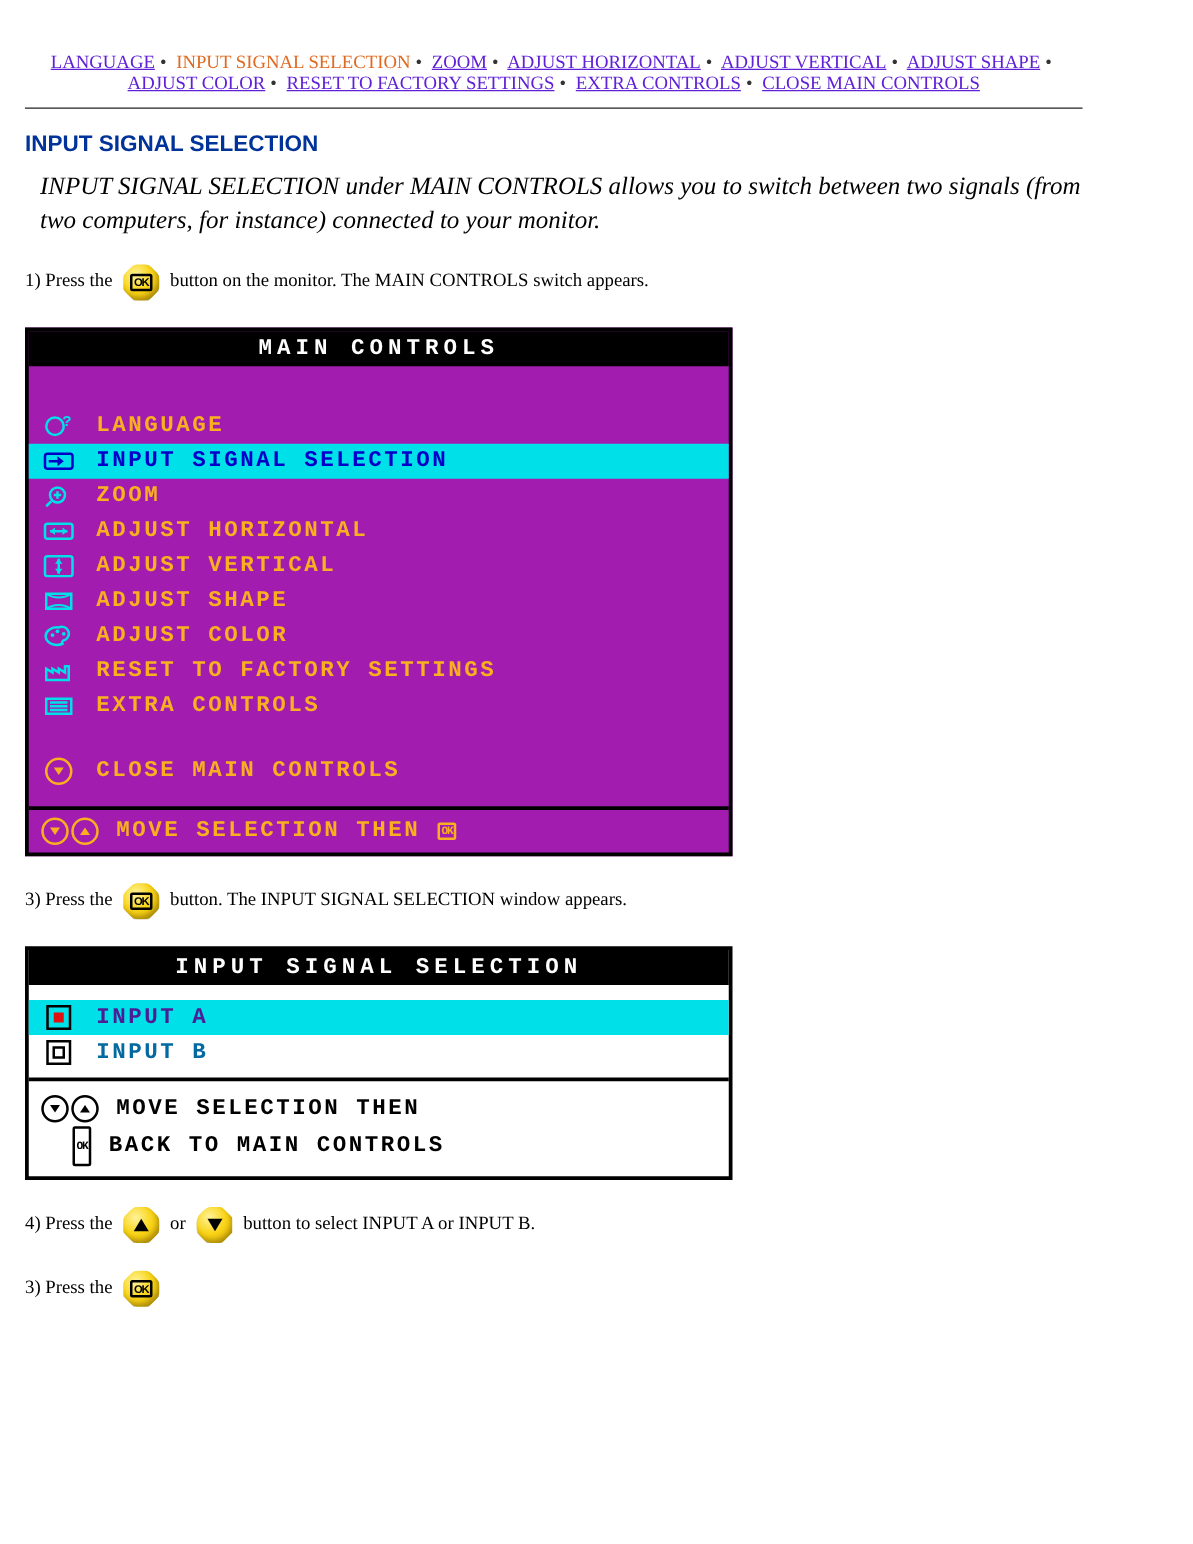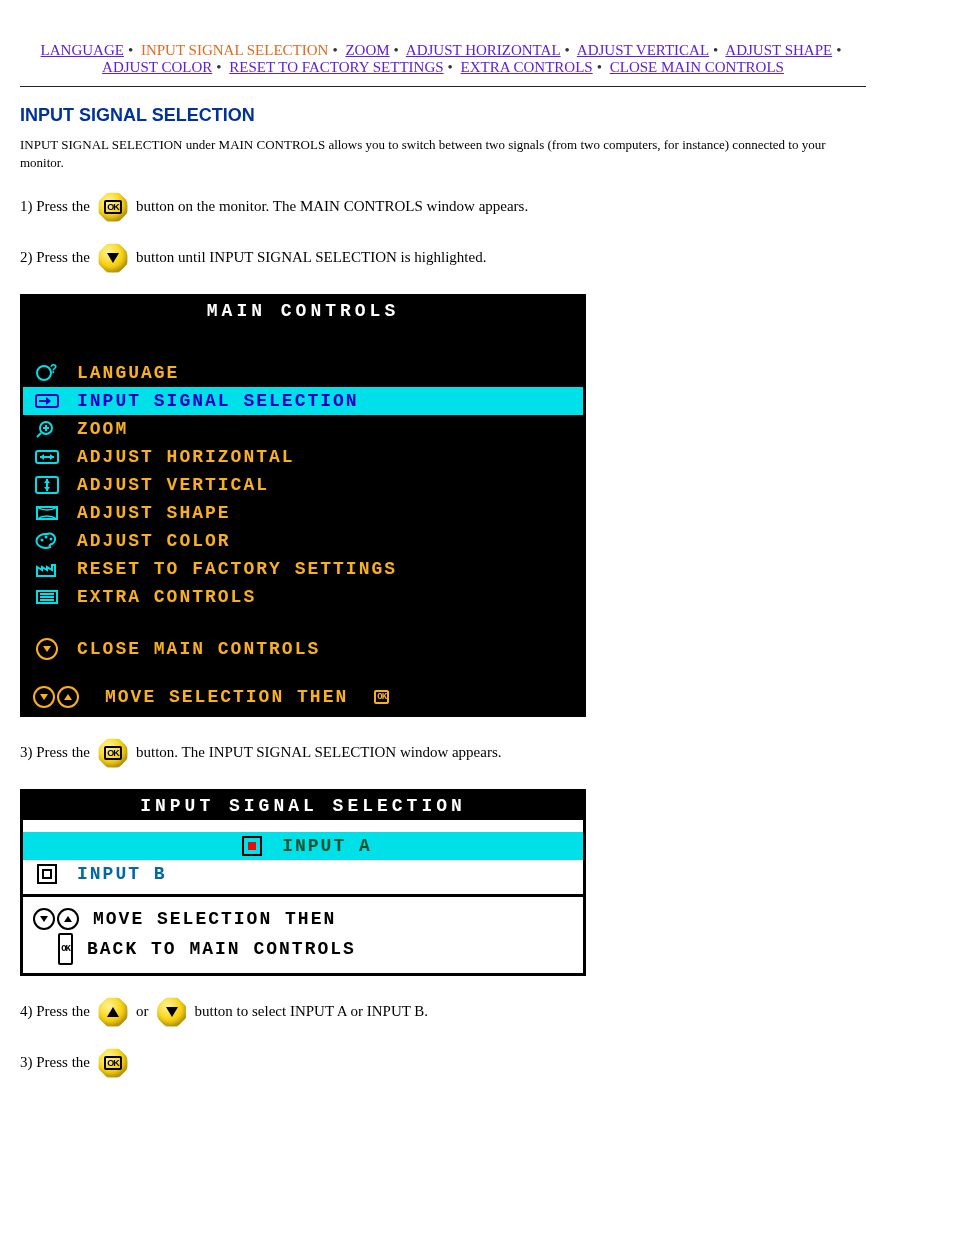--- a/index.html
+++ b/index.html
@@ -41,24 +41,25 @@
     margin: 6px 0 18px 0;
   }
   h2.section {
     color: #003399;
     font-family: Arial, Helvetica, sans-serif;
     font-weight: bold;
     font-size: 18px;
     margin: 14px 0 10px 0;
   }
   p.body {
-    font-size: 13px;
+    font-size: 20px;
     line-height: 1.35;
-    margin: 6px 0 18px 0;
+    margin: 6px 0 18px 12px;
     max-width: 900px;
+    font-style: italic;
   }
   .step {
     font-size: 15px;
     line-height: 1.7;
     margin: 21px 0;
     max-width: 900px;
   }
   .step-line {
     display: flex;
     align-items: center;
@@ -106,21 +107,21 @@
     padding: 0 1px;
     border-radius: 2px;
     line-height: 10px;
   }
 
   
   .osd {
     width: 566px;
     margin: 12px 0 14px 0;
     border: 3px solid #000;
-    background: #000000;
+    background: #a21caf;
     font-family: "Courier New", monospace;
     font-weight: bold;
     font-size: 18px;
     letter-spacing: 2px;
     box-sizing: border-box;
   }
   .osd.white { background: #fff; color: #000; }
   .osd .titlebar {
     background: #000;
     color: #fff;
@@ -152,32 +153,32 @@
   }
   .osd .row.sel .icon { color: #0000c8; }
   .osd .row.close .icon { color: #f8b020; }
 
   .osd .hintbar {
     display: flex;
     align-items: center;
     padding: 6px 10px;
     color: #f8b020;
     border-top: 3px solid #000;
-    gap: 26px;
+    gap: 14px;
   }
   .osd .hintbar .sym {
     display: inline-flex;
     gap: 2px;
     align-items: center;
   }
 
   
   .osd.white .row { color: #0369a1; }
   .osd.white .row .icon { color: #000; }
-  .osd.white .row.sel { background: #00e0e8; color: #14532d; justify-content: center; }
+  .osd.white .row.sel { background: #00e0e8; color: #4c1d95; }
   .osd.white .hintbar {
     color: #000;
     border-top: 3px solid #000;
     display: block;
     padding: 8px 10px 8px 10px;
   }
   .osd.white .hintline {
     display: flex;
     align-items: center;
     gap: 14px;
@@ -288,33 +289,24 @@
   <h2 class="section">INPUT SIGNAL SELECTION</h2>
 
   <p class="body">INPUT SIGNAL SELECTION under MAIN CONTROLS allows you to switch between two signals (from two computers, for instance) connected to your monitor.</p>
 
   <div class="step">
     <div class="step-line">
       <span>1) Press the </span>
       <span class="btn">
           <span class="okglyph">OK</span>
         </span>
-      <span> button on the monitor. The MAIN CONTROLS window appears.</span>
-    </div>
-  </div>
-
-  <div class="step">
-    <div class="step-line">
-      <span>2) Press the </span>
-      <span class="btn">
-          <span class="tri-down"></span>
-        </span>
-      <span> button until INPUT SIGNAL SELECTION is highlighted.</span>
-    </div>
-  </div>
+      <span> button on the monitor. The MAIN CONTROLS switch appears.</span>
+    </div>
+  </div>
+
 
   <div class="osd">
     <div class="titlebar">MAIN CONTROLS</div>
     <div class="body">
       <div class="spacer"></div>
       <div class="row">
         <span class="icon iwrap">
             <svg class="isvg" viewBox="0 0 24 18">
               <use href="#ic-globe-q"></use>
             </svg>

